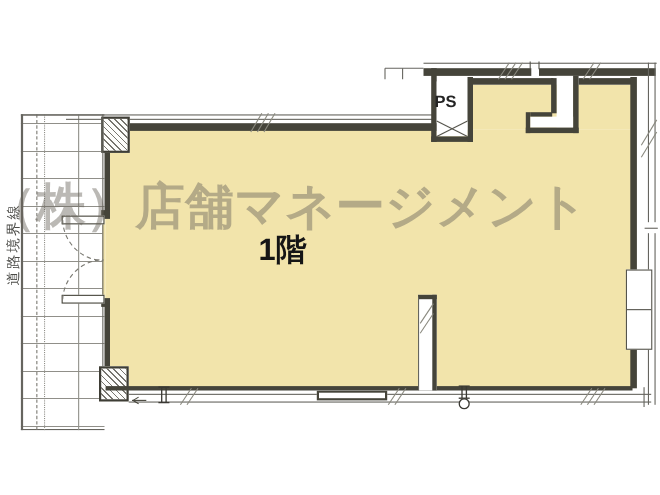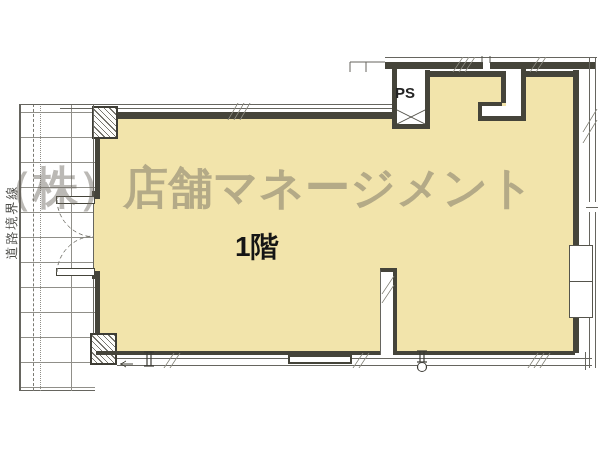--- a/index.html
+++ b/index.html
@@ -164,17 +164,17 @@
     </g>
 
     <g stroke="#45443a" stroke-width="1">
       <line x1="120" y1="364" x2="133" y2="364"></line>
         <path d="M 126 361 L 121 364 L 126 367" fill="none"></path>
     </g>
   </svg>
 
   <div class="abs watermark" style="left:-12px;top:165px;width:620px;">（株）店舗マネージメント</div>
 
-  <div class="abs title" style="left:235px;top:228px;align-items:center;">
+  <div class="abs title" style="left:235px;top:208px;align-items:center;">
     <span>1階</span>
   </div>
 
 </div>
 
 </body></html>

